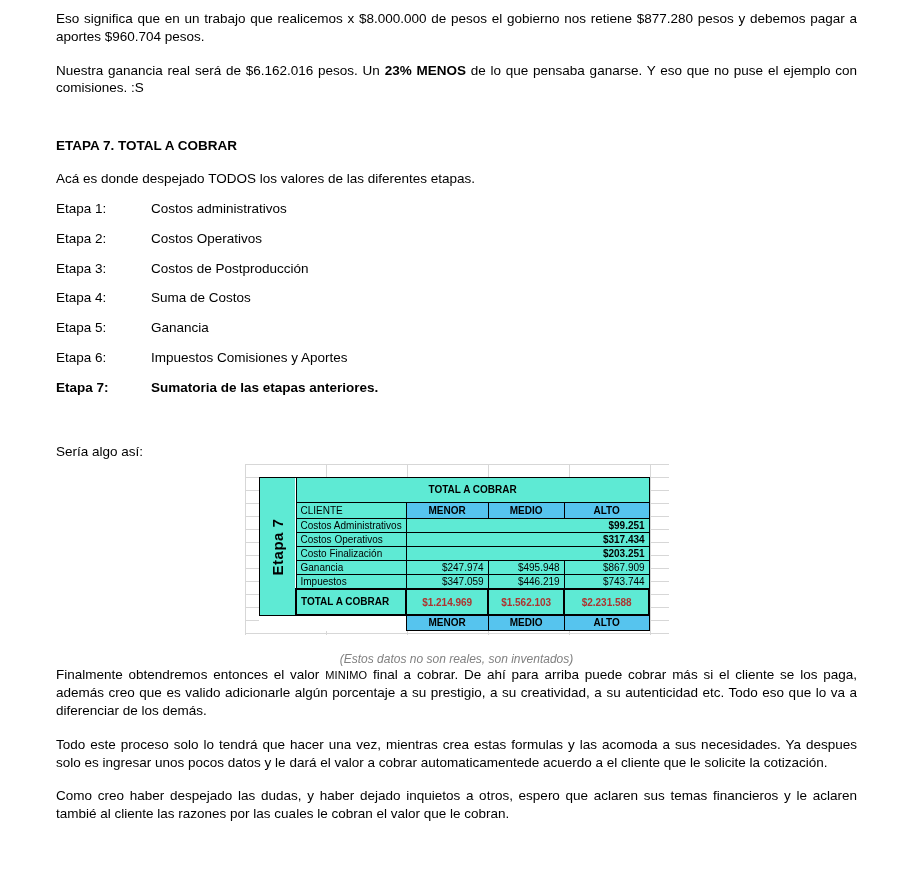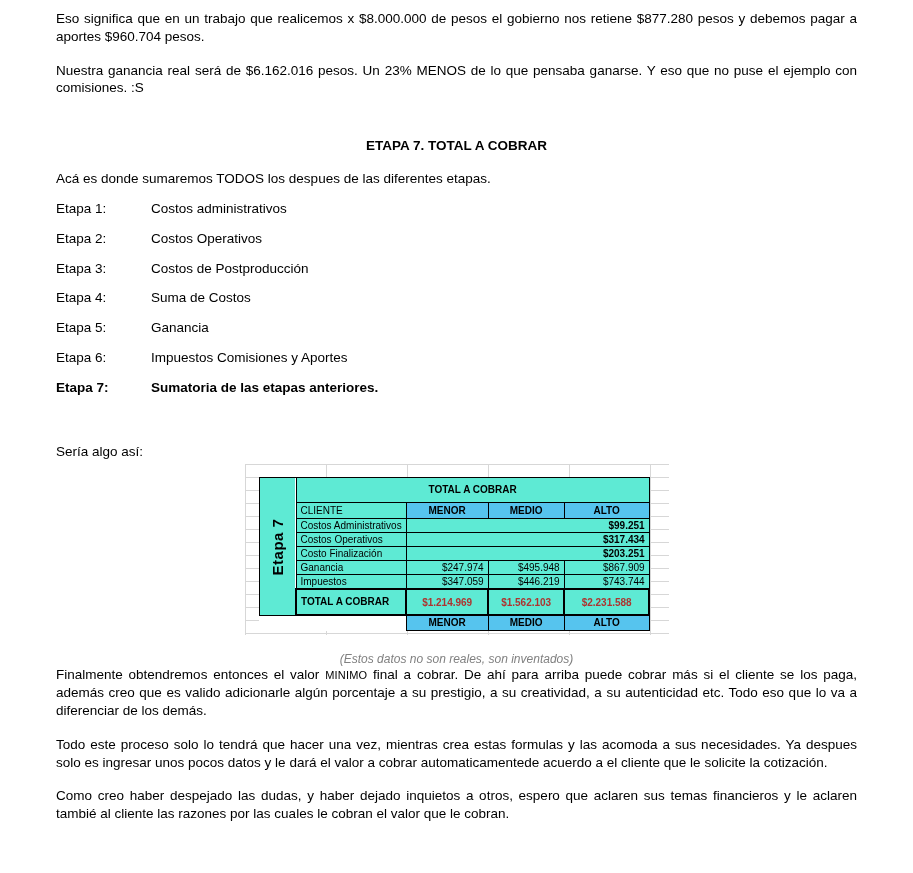--- a/index.html
+++ b/index.html
@@ -2,23 +2,23 @@
 <html><head>
 <meta charset="utf-8">
 <style>
   html,body { margin:0; padding:0; }
   body {
     width:913px; height:873px; overflow:hidden; background:#fff;
     font-family:"Liberation Sans", sans-serif; font-size:13.5px; color:#000;
   }
   .content { padding:10px 56px 0 56px; }
   p.body-par { text-align:justify; line-height:1.32; margin:0 0 16px 0; }
-  .bold { font-weight:normal; }
+  .bold { font-weight:bold; }
   .smallcaps { font-weight:normal; font-size:11px; letter-spacing:0.2px; }
-  .heading { text-align:center; font-weight:bold; margin:40px 0 15px 0; line-height:1.32; }
+  .heading { font-weight:bold; margin:40px 0 15px 0; line-height:1.32; }
   .lead { margin:0 0 12px 0; line-height:1.32; }
   .etapa-row { display:flex; margin:0 0 12px 0; line-height:1.32; }
   .etapa-row .etapa-label { width:95px; flex:0 0 95px; }
   .etapa-row.etapa-bold { font-weight:bold; }
   .seria { text-align:left; margin:46px 0 0 0; line-height:1.32; }
 
   
   .sheet {
     position:relative; width:424px; height:171px; margin:4px auto 0 auto;
     background-image:
@@ -63,21 +63,21 @@
 <body>
 
 <div class="content">
 
   <p class="body-par"><span>Eso significa que en un trabajo que realicemos x $8.000.000 de pesos el gobierno nos retiene $877.280 pesos y debemos pagar a aportes $960.704 pesos.</span></p>
 
   <p class="body-par"><span>Nuestra ganancia real será de $6.162.016 pesos. Un </span><span class="bold">23% MENOS</span><span> de lo que pensaba ganarse. Y eso que no puse el ejemplo con comisiones. :S</span></p>
 
   <div class="heading">ETAPA 7. TOTAL A COBRAR</div>
 
-  <p class="lead">Acá es donde sumaremos TODOS los despues de las diferentes etapas.</p>
+  <p class="lead">Acá es donde despejado TODOS los valores de las diferentes etapas.</p>
 
   <div class="etapa-row">
     <span class="etapa-label">Etapa 1:</span>
     <span>Costos administrativos</span>
   </div>
   <div class="etapa-row">
     <span class="etapa-label">Etapa 2:</span>
     <span>Costos Operativos</span>
   </div>
   <div class="etapa-row">

